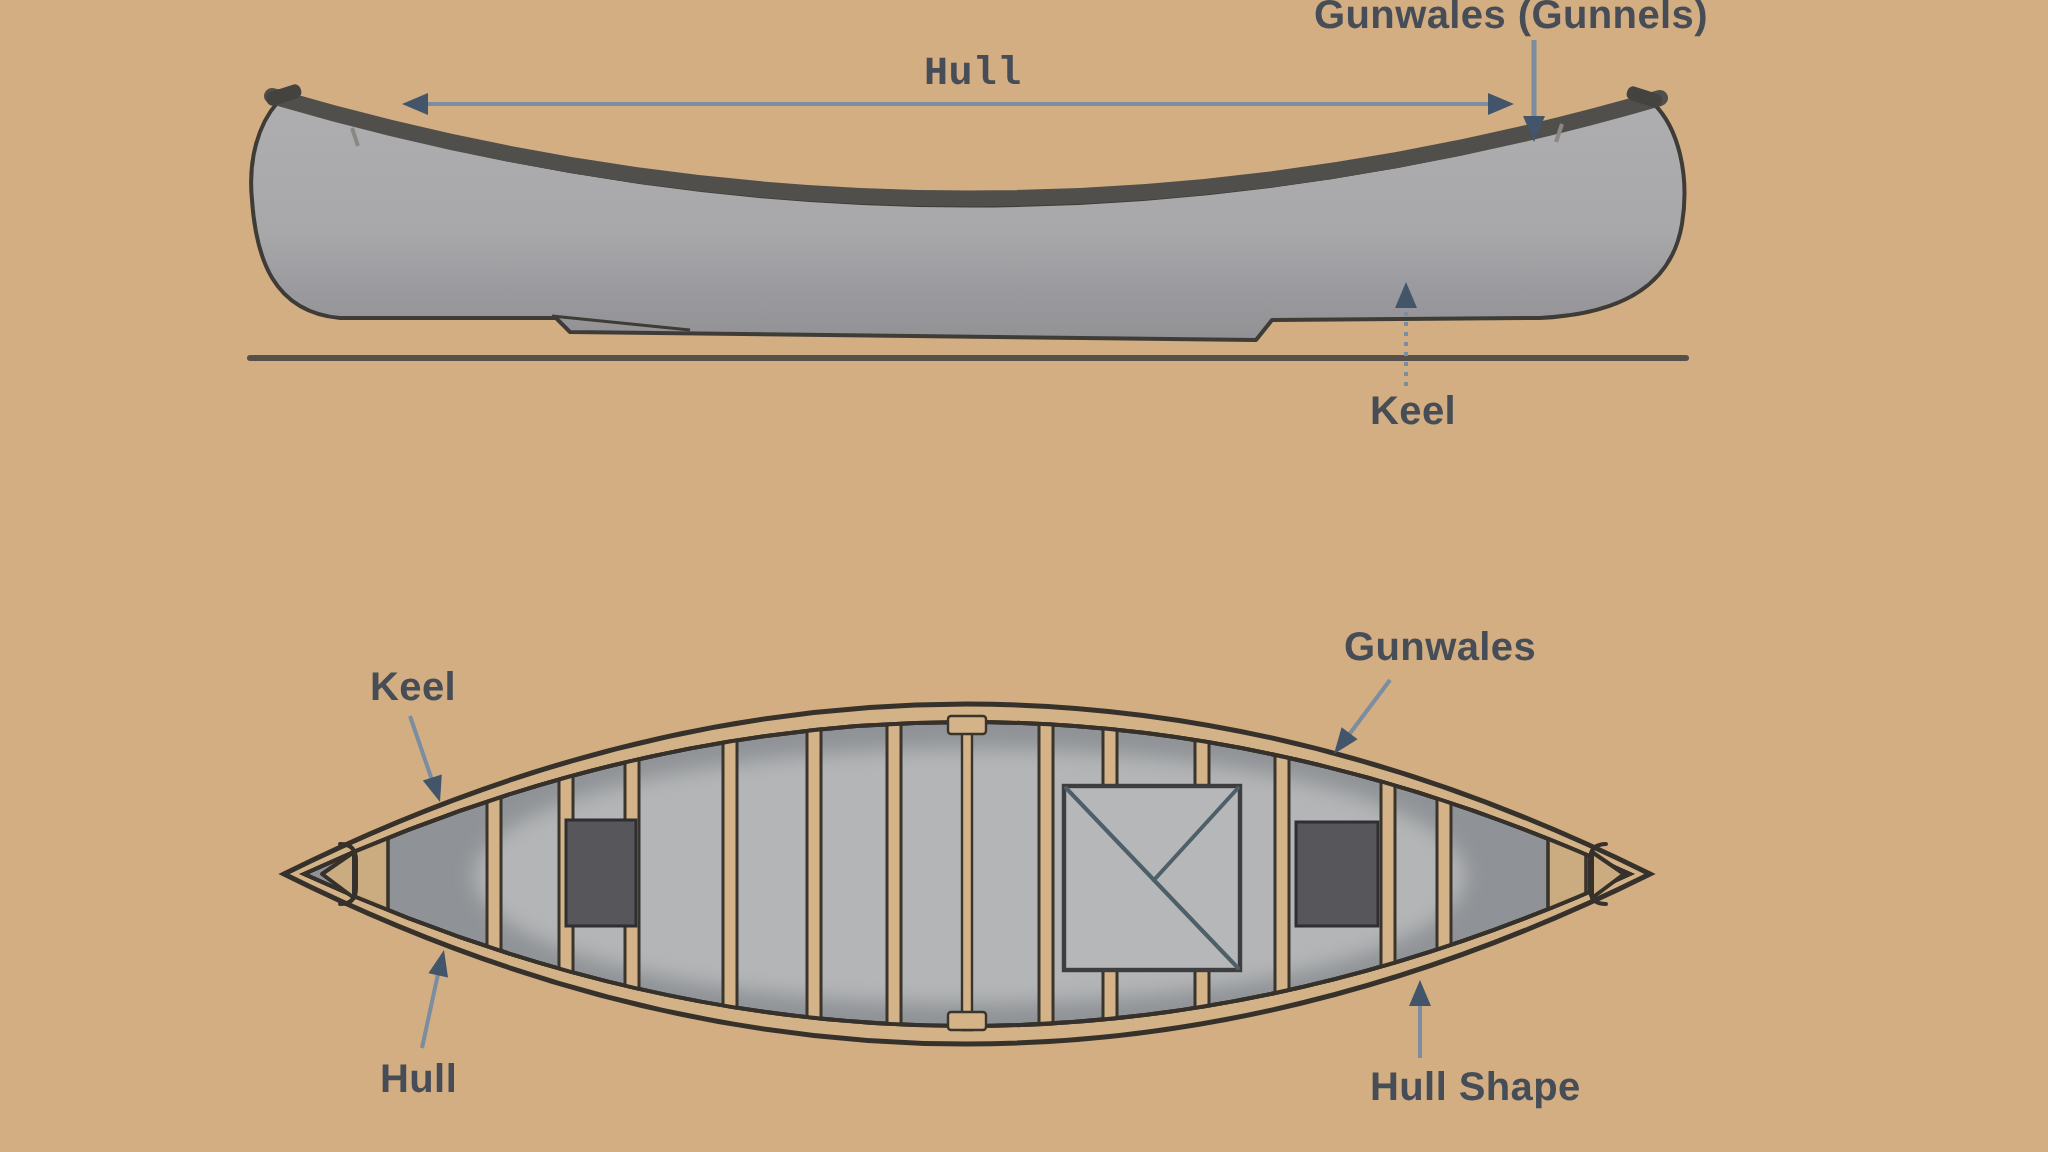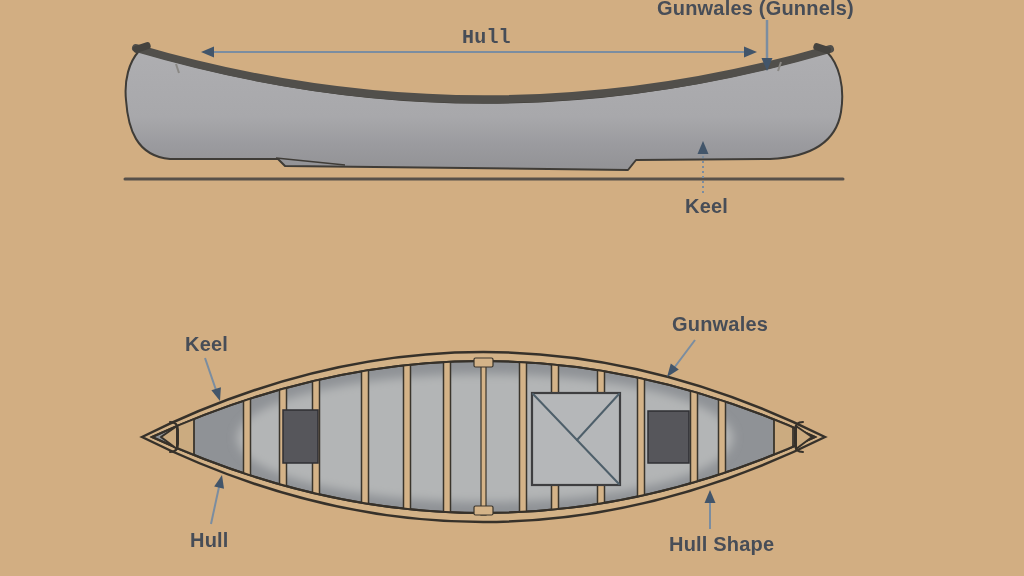--- a/index.html
+++ b/index.html
@@ -38,21 +38,21 @@
     white-space:nowrap;
     user-select:none;
   }
   
   .lbl-gunwales{left:657px;top:-3px;}
   .lbl-hull{left:462px;top:26px;font-family:Liberation Mono, monospace;}
   .lbl-keel-side{left:685px;top:195px;}
   .lbl-keel-top{left:185px;top:333px;}
   .lbl-thwarts{left:672px;top:313px;}
   .lbl-ribs{left:190px;top:529px;}
-  .lbl-hullshape{left:669px;top:533px;}
+  .lbl-hullshape{left:685px;top:533px;}
 
   
   .hull-fill{fill:url(#hullGrad);stroke:var(--hull-stroke);stroke-width:2;stroke-linejoin:round;}
   .gunwale{fill:none;stroke:var(--gunwale);stroke-width:8;stroke-linecap:round;}
   .tipcap{fill:#45433f;}
   .seam{stroke:#8a8884;stroke-width:2;}
   .keel-edge{stroke:var(--hull-stroke);stroke-width:1.5;fill:none;}
   .ground{stroke:var(--ground);stroke-width:3;stroke-linecap:round;}
   .lens-outer{fill:#d3b287;stroke:var(--outline);stroke-width:2.5;}
   .lens-inner{fill:var(--floor);stroke:var(--outline);stroke-width:2;}

